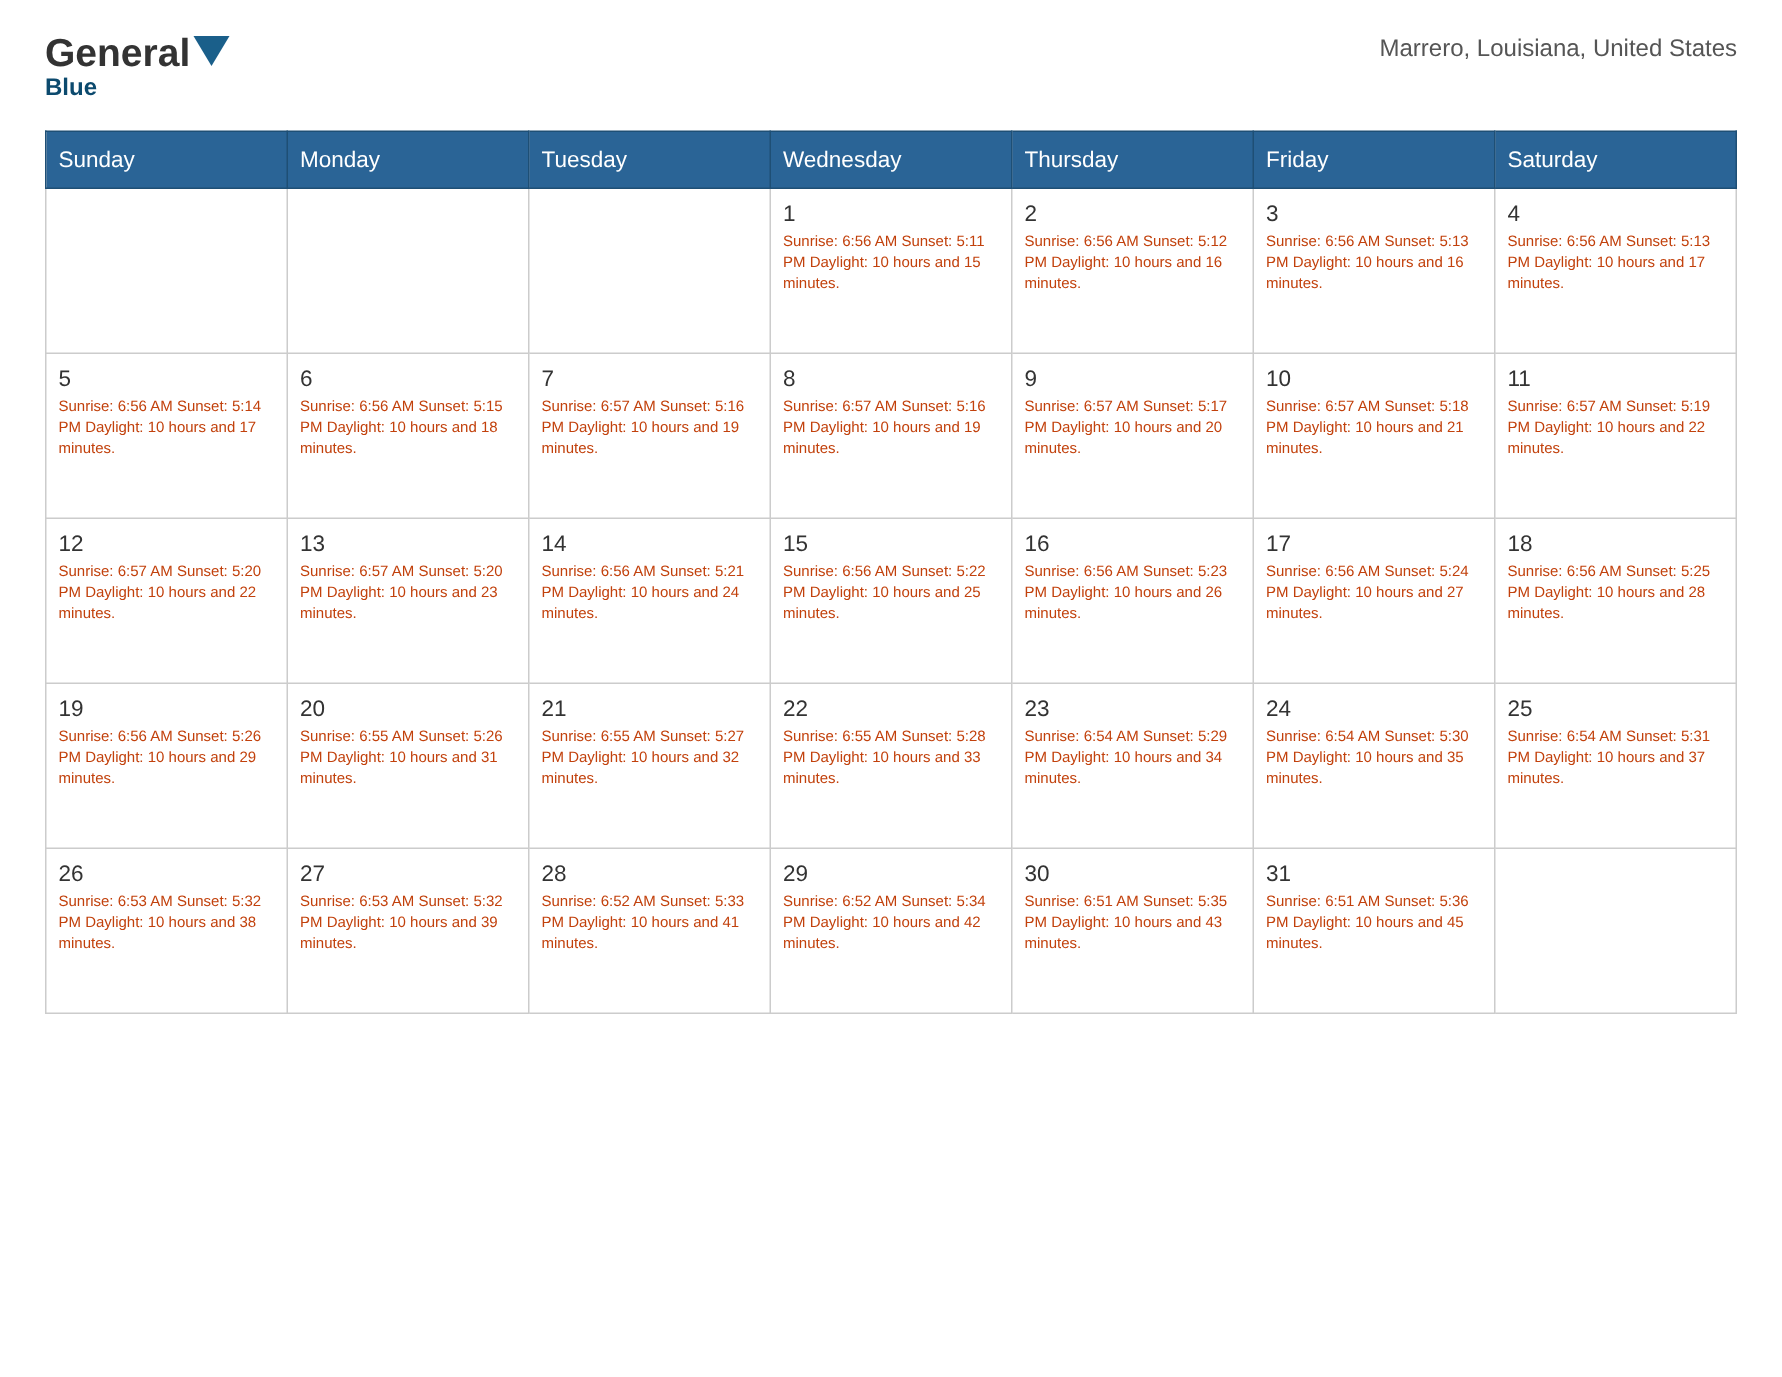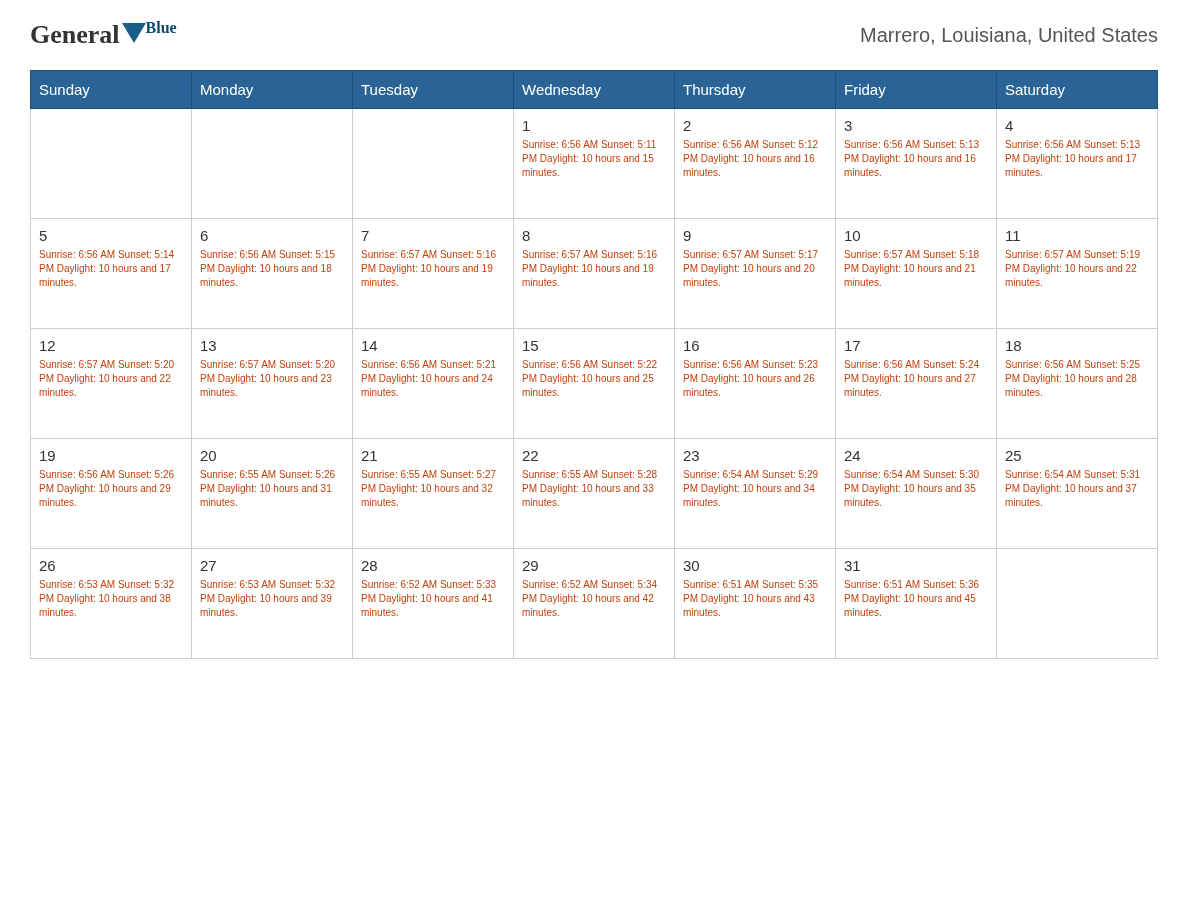--- a/index.html
+++ b/index.html
@@ -41,38 +41,38 @@
     .logo-blue {
       font-size: 16px;
       font-weight: bold;
       color: #0c4a6e;
       display: block;
       line-height: 1;
       text-align: right;
     }
     .logo-right {
       display: flex;
+      flex-direction: column;
       align-items: flex-start;
-      font-family: Liberation Serif, serif;
     }
     .logo-top-row {
       display: flex;
       align-items: center;
     }
     .title-area {
       text-align: right;
     }
     .main-title {
       font-size: 48px;
       font-weight: normal;
       color: #333;
       line-height: 1.1;
     }
     .subtitle {
-      font-size: 20px;
+      font-size: 16px;
       color: #555;
       margin-top: 4px;
     }
     .calendar {
       width: 100%;
       border-collapse: collapse;
       border: 1px solid #ccc;
     }
     .calendar th {
       background-color: #2a6496;

